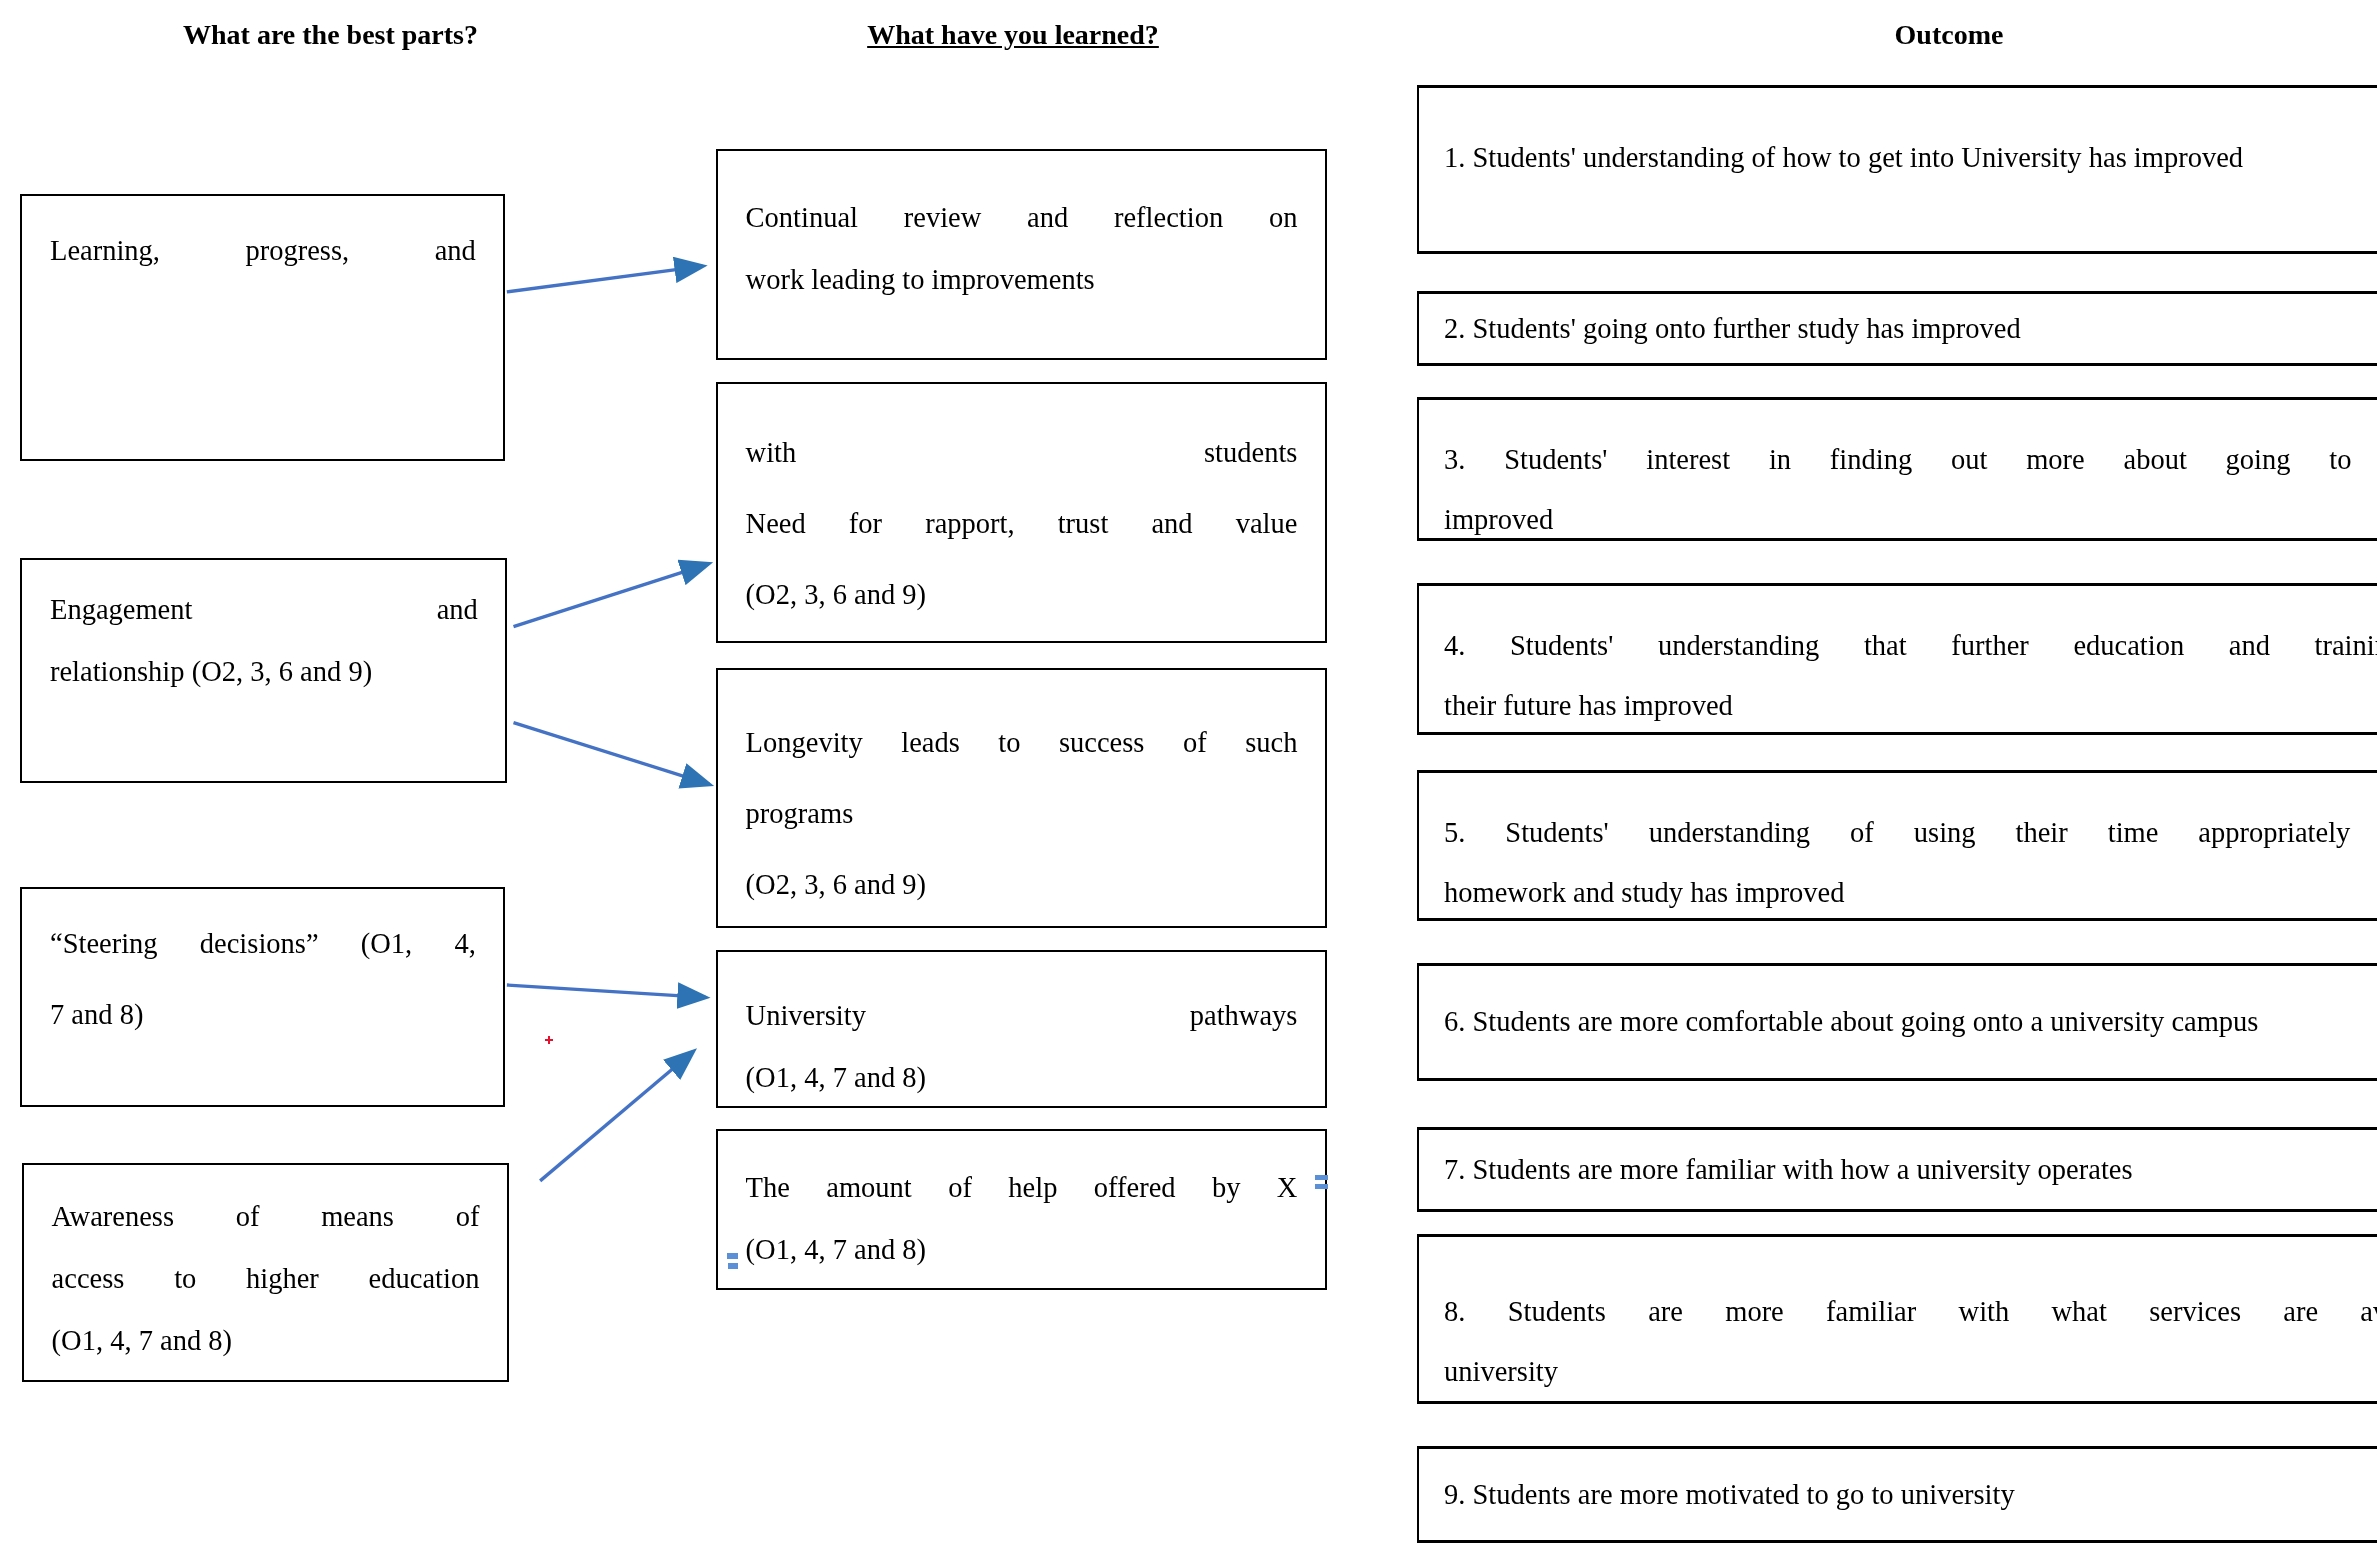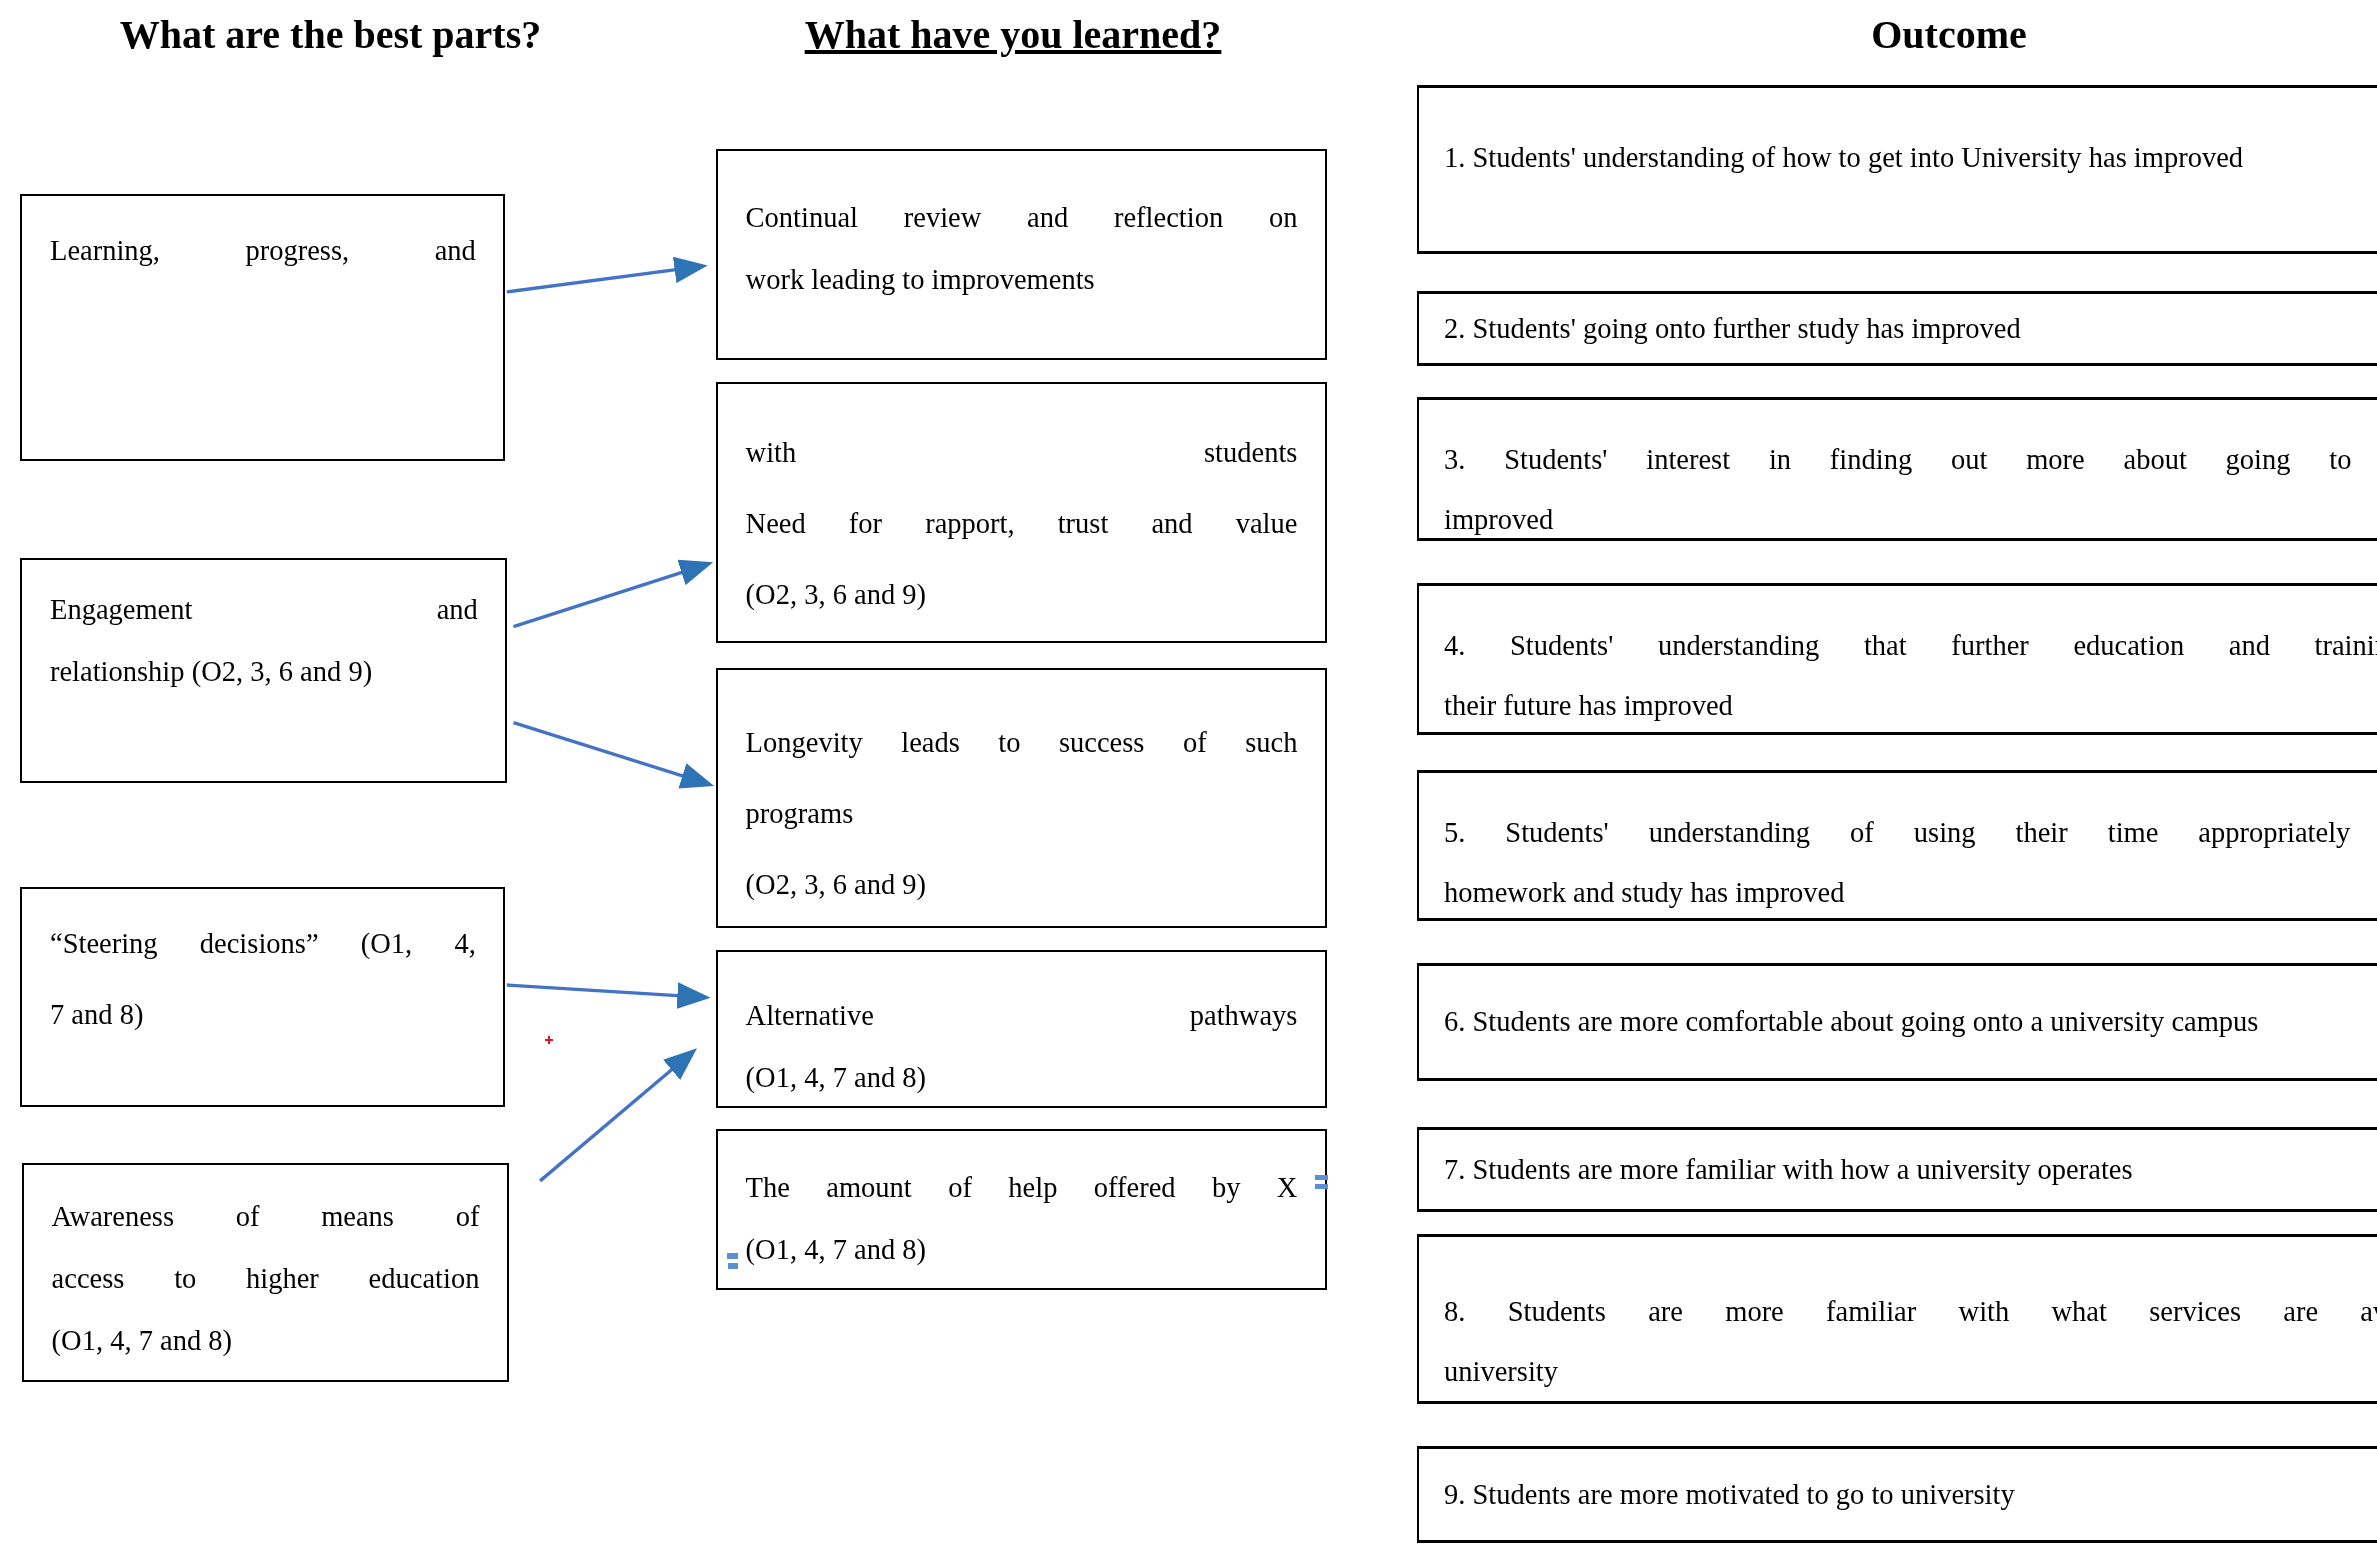--- a/index.html
+++ b/index.html
@@ -8,21 +8,21 @@
     width: 2611px;
     height: 1545px;
     background: #FFFFFF;
     font-family: "Liberation Serif", "DejaVu Serif", serif;
     color: #000000;
     overflow: hidden;
   }
   .hdr {
     position: absolute;
     top: 13.3px;
-    font-size: 40px;
+    font-size: 28px;
     font-weight: bold;
     text-align: center;
     line-height: 44px;
     white-space: nowrap;
   }
   .box {
     position: absolute;
     box-sizing: border-box;
     background: #FFFFFF;
     border: 2.4px solid #000000;
@@ -121,21 +121,21 @@
     <div class="line">(O2, 3, 6 and 9)</div>
   </div>
 
   <div class="box c2 lh150" style="left:716px; top:668px; width:611px; height:260px; padding-top:37px;">
     <div class="line spread">Longevity leads to success of such</div>
     <div class="line">programs</div>
     <div class="line">(O2, 3, 6 and 9)</div>
   </div>
 
   <div class="box c2" style="left:716px; top:950px; width:611px; height:158px; padding-top:33px;">
-    <div class="line spread">Alternative pathways</div>
+    <div class="line spread">University pathways</div>
     <div class="line">(O1, 4, 7 and 8)</div>
   </div>
 
   <div class="box c2" style="left:716px; top:1129px; width:611px; height:161px; padding-top:26px;">
     <div class="line spread">The amount of help offered by X</div>
     <div class="line">(O1, 4, 7 and 8)</div>
   </div>
 
   <div class="box c3" style="left:1417px; top:85px; width:1191px; height:169px; padding-top:40px;">
     <div class="line">1. Students' understanding of how to get into University has improved</div>

